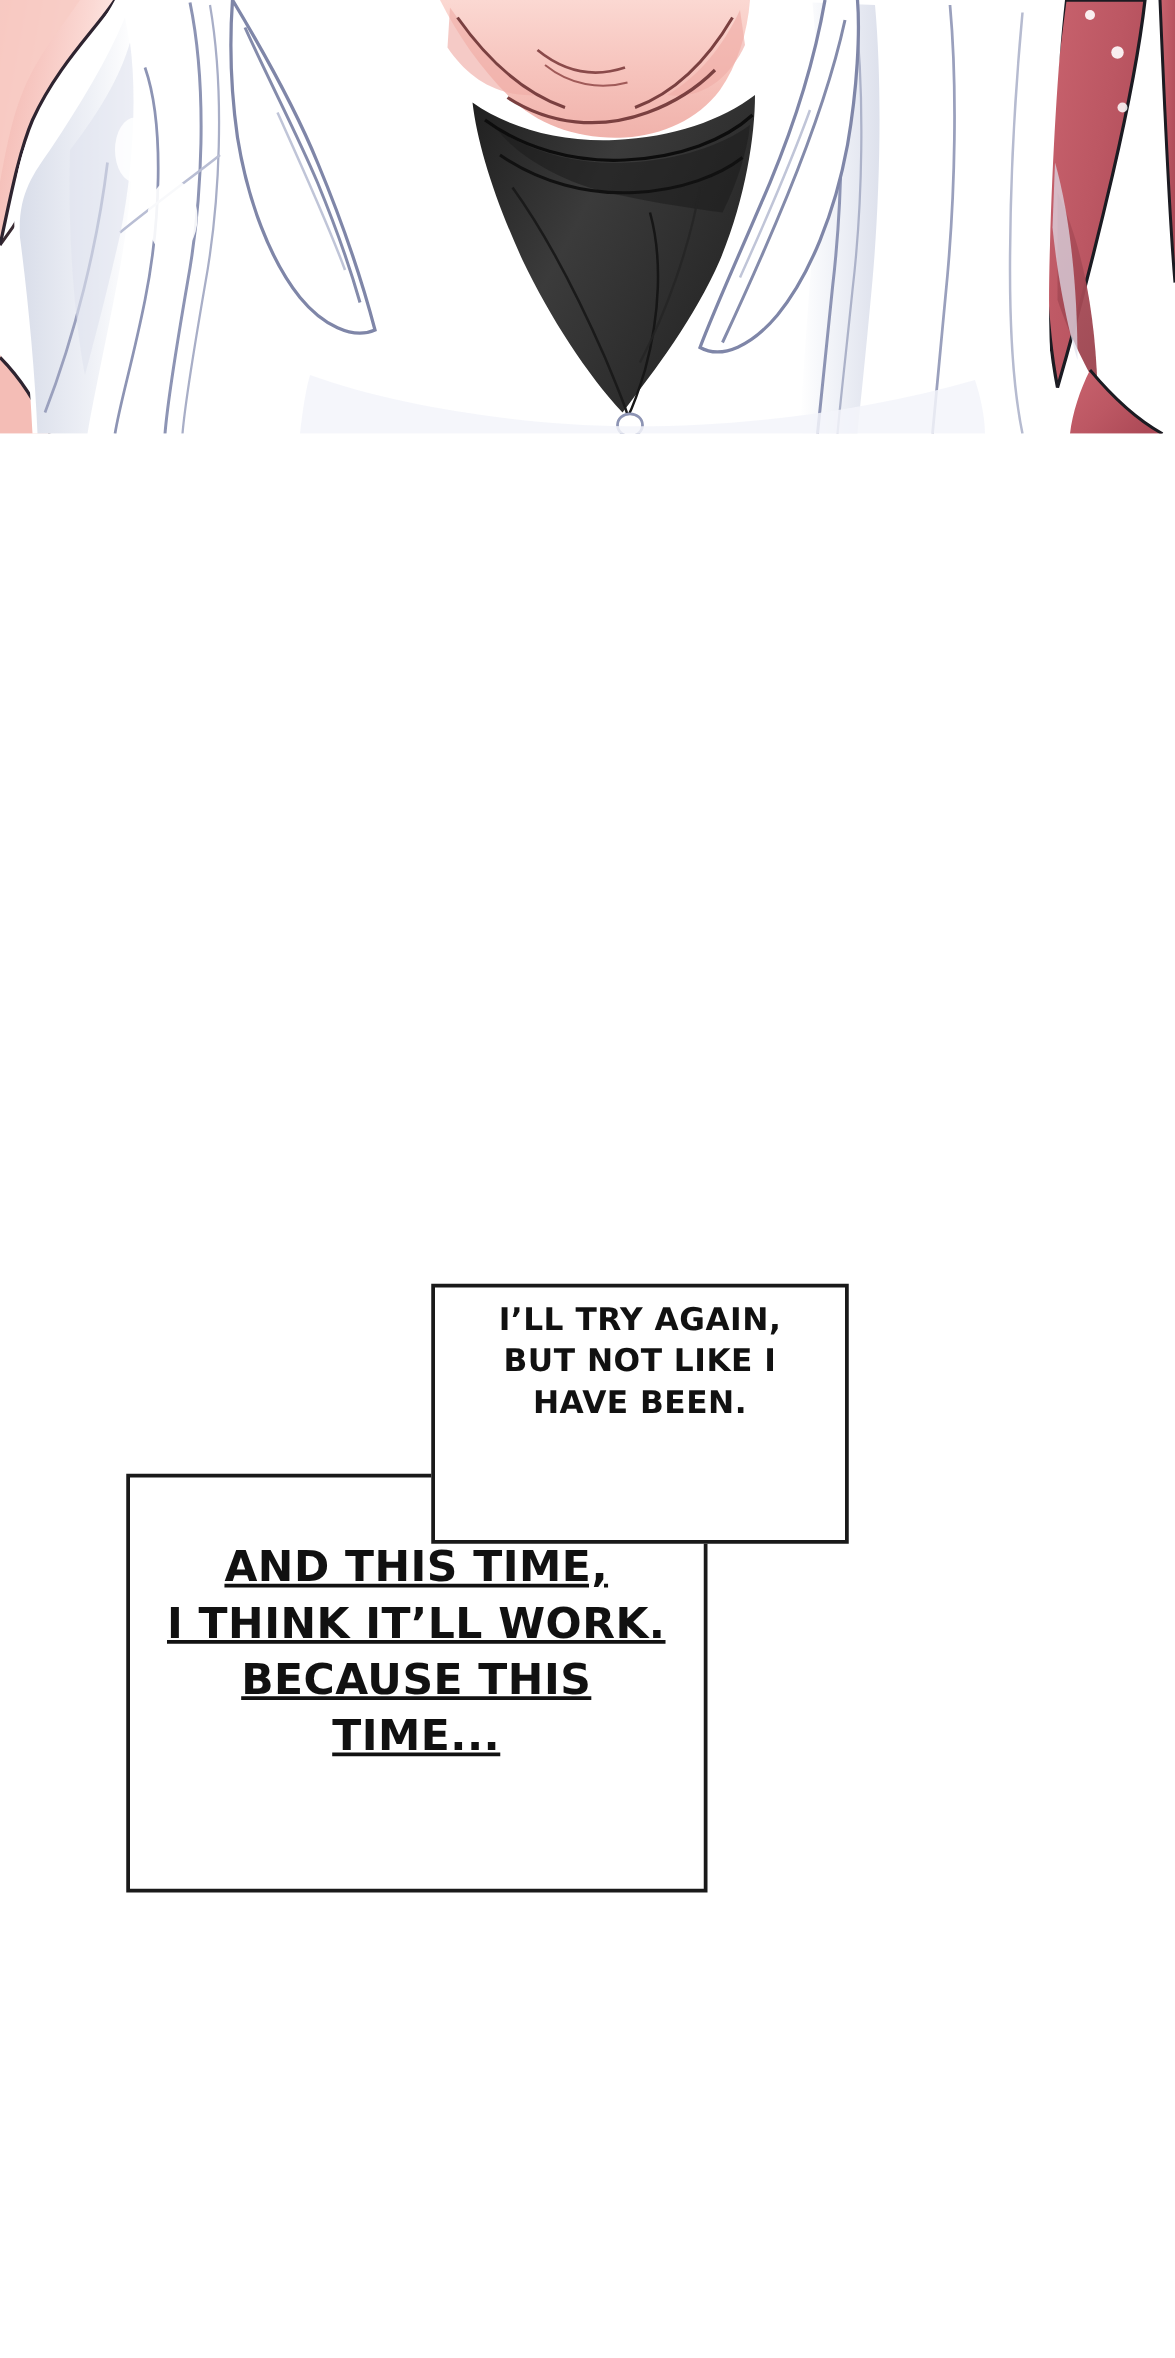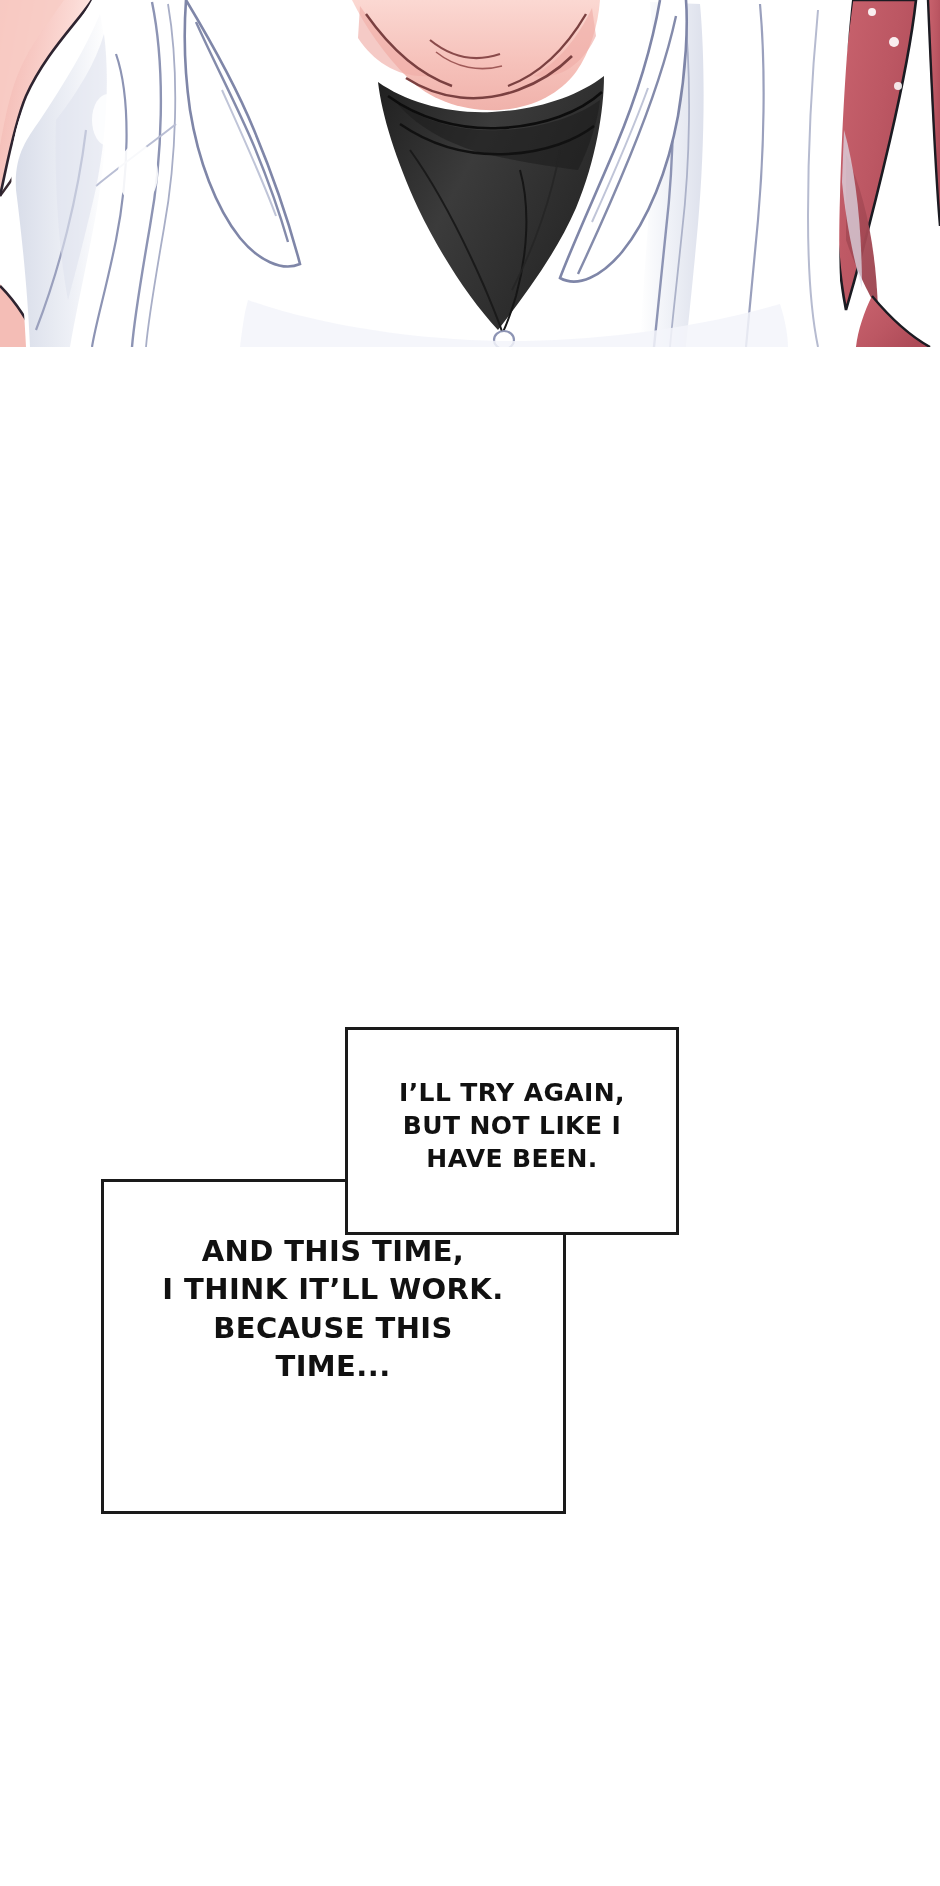--- a/index.html
+++ b/index.html
@@ -73,29 +73,30 @@
     color: #111111;
     font-family: "DejaVu Sans", sans-serif;
     font-weight: 600;
     text-align: center;
     letter-spacing: 0.4px;
     white-space: pre-line;
     line-height: 1.32;
   }
   #bubble-top-text {
     left: 362px;
-    top: 1076px;
+    top: 1039px;
     width: 300px;
     font-size: 25px;
   }
   #bubble-bottom-text {
     left: 118px;
     top: 1232px;
     width: 430px;
-    font-size: 29px;
+    font-size: 34px;
+    text-decoration: underline;
   }
 </style>
 </head>
 <body>
 
 <div id="page">
 
   <div id="art-panel">
     <svg viewBox="0 0 940 347" preserveAspectRatio="none">
       <defs>

